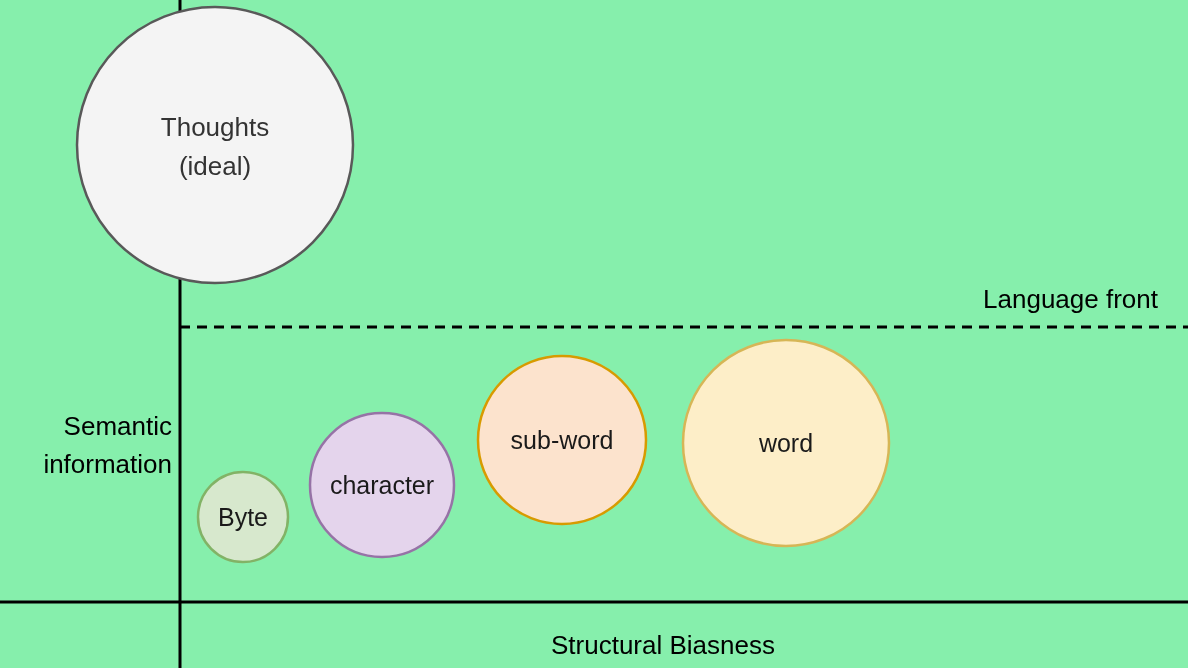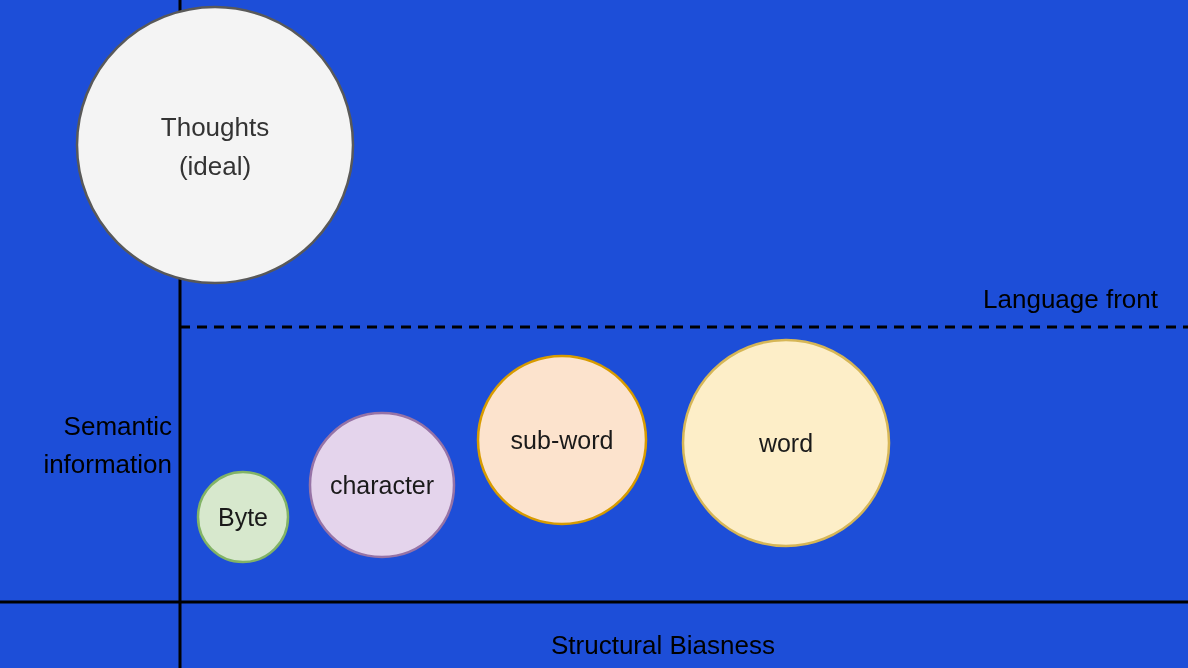--- a/index.html
+++ b/index.html
@@ -4,21 +4,21 @@
 <style>
   html, body {
     margin: 0;
     padding: 0;
     background: #ffffff;
   }
   #canvas {
     position: relative;
     width: 1188px;
     height: 668px;
-    background: #1d4ed8;
+    background: #86efac;
     overflow: hidden;
     font-family: "Liberation Sans", sans-serif;
   }
   svg#diagram {
     position: absolute;
     top: 0;
     left: 0;
     width: 1188px;
     height: 668px;
     display: block;

